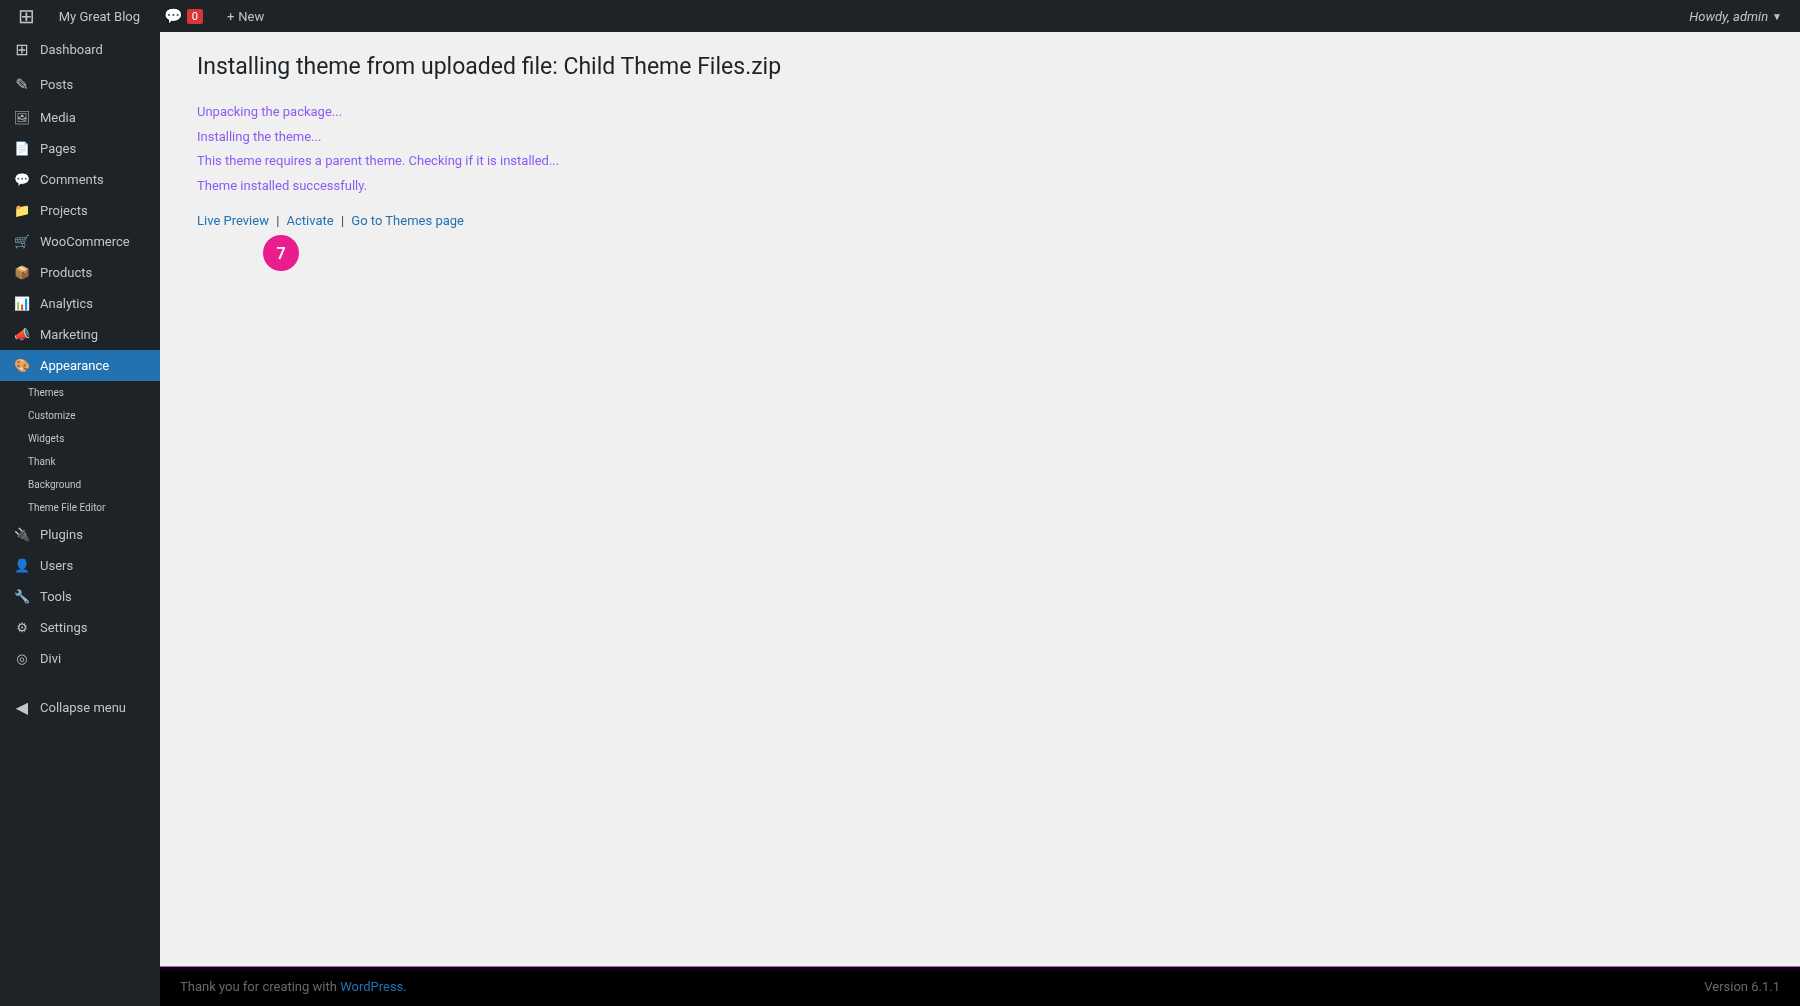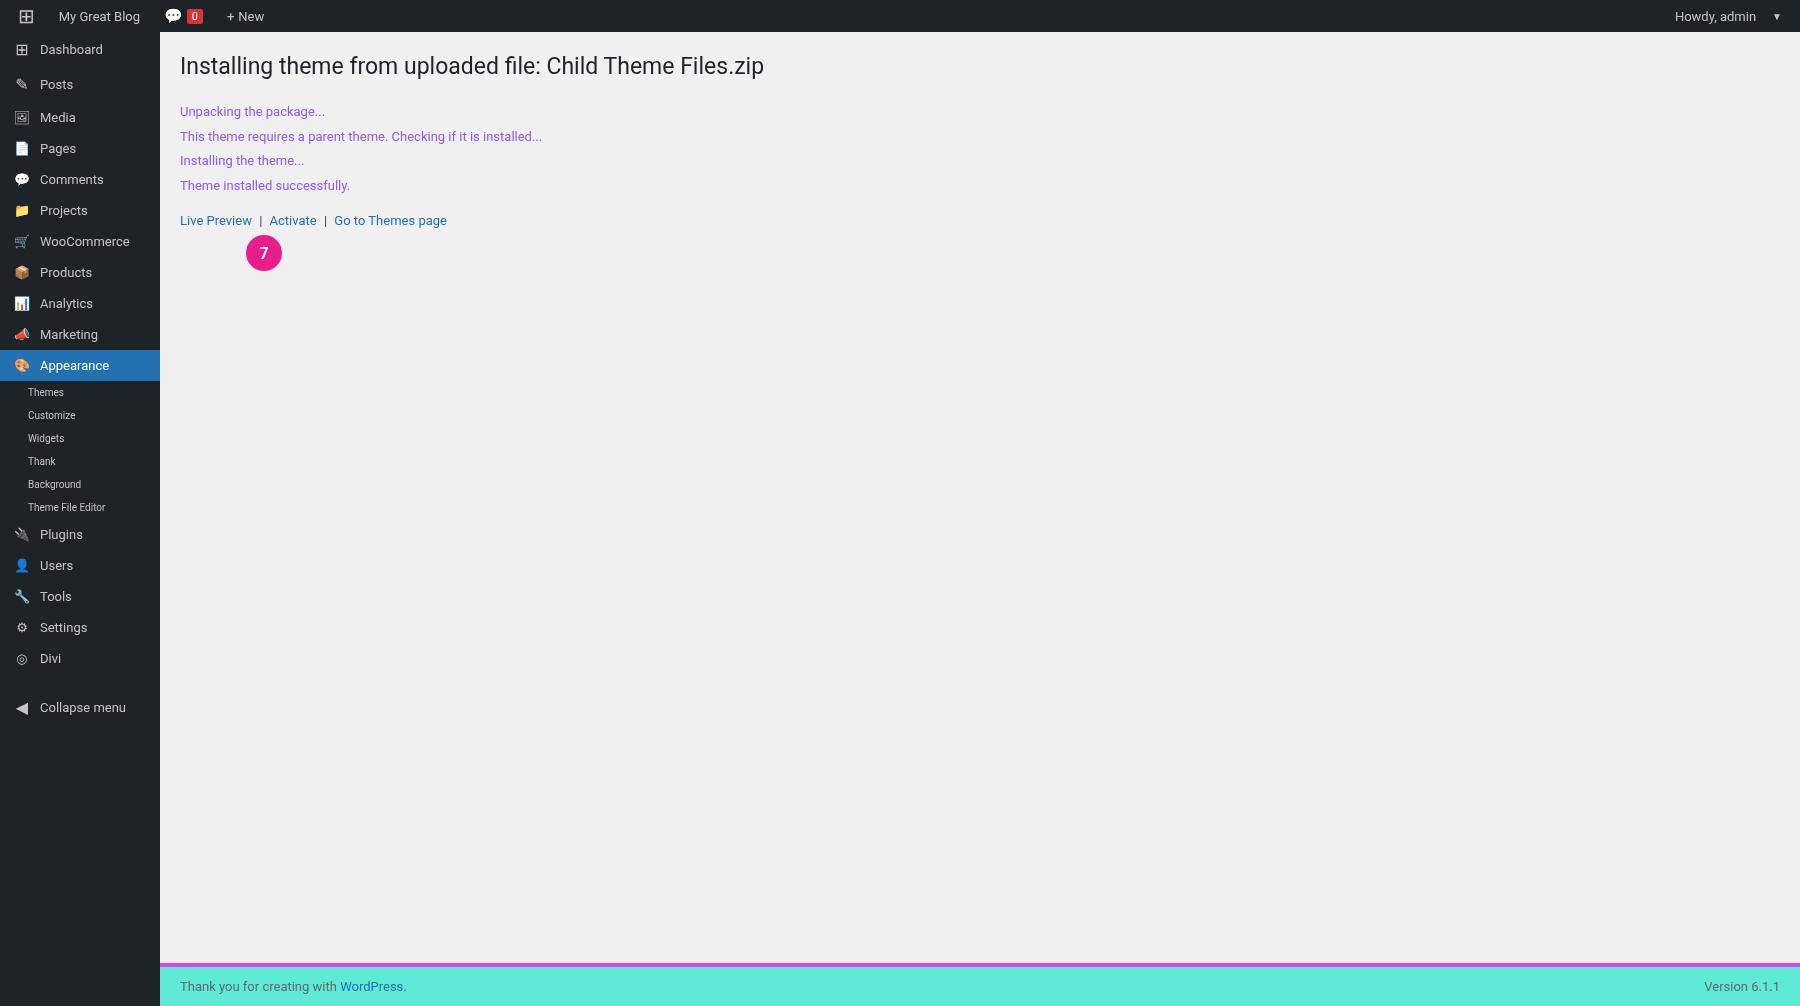--- a/index.html
+++ b/index.html
@@ -13,21 +13,21 @@
       display: flex;
       align-items: center;
       padding: 0 8px;
       flex-shrink: 0;
       z-index: 100;
     }
     .adminbar-left { display: flex; align-items: center; gap: 4px; flex: 1; }
     .adminbar-item { color: #c3c4c7; padding: 0 10px; font-size: 13px; cursor: pointer; display: flex; align-items: center; gap: 4px; height: 32px; }
     .adminbar-item .comment-count { background: #d63638; color: #fff; border-radius: 2px; padding: 1px 5px; font-size: 11px; }
     .adminbar-right { color: #c3c4c7; font-size: 13px; display: flex; align-items: center; gap: 4px; }
-    .adminbar-right .howdy { padding: 0 10px; cursor: pointer; display: flex; align-items: center; gap: 16px; }
+    .adminbar-right .howdy { padding: 0 10px; cursor: pointer; display: flex; align-items: center; gap: 4px; font-style: italic; }
     .dropdown-arrow { font-size: 10px; }
 
     
     .wp-body { display: flex; flex: 1; overflow: hidden; }
 
     
     #adminmenu {
       width: 160px;
       background: #1d2327;
       flex-shrink: 0;
@@ -64,20 +64,21 @@
       background: #f0f0f1;
       overflow-y: auto;
       padding: 0;
       display: flex;
       flex-direction: column;
     }
     .wrap {
       background: #f0f0f1;
       flex: 1;
       padding: 20px 20px 0 20px;
+      margin-left: 17px;
     }
     .page-title {
       font-size: 23px;
       font-weight: 400;
       color: #1d2327;
       margin-bottom: 20px;
       line-height: 1.3;
     }
     .install-log {
       margin-bottom: 16px;
@@ -115,23 +116,23 @@
       align-items: center;
       justify-content: center;
       color: #fff;
       font-size: 16px;
       font-weight: 600;
       z-index: 10;
     }
 
     
     #wpfooter {
-      background: #5eead4;
+      background: #000000;
       padding: 12px 20px;
-      border-top: 4px solid #d946ef;
+      border-top: 1px solid #d946ef;
       display: flex;
       justify-content: space-between;
       align-items: center;
       font-size: 13px;
       color: #646970;
       flex-shrink: 0;
     }
     #wpfooter a { color: #2271b1; text-decoration: none; }
 
     
@@ -263,24 +264,24 @@
 
   <div id="wpcontent">
     <div class="wrap">
       <h1 class="page-title">Installing theme from uploaded file: Child Theme Files.zip</h1>
 
       <div class="install-log">
         <p>
           <span>Unpacking the package...</span>
         </p>
         <p>
-          <span>This theme requires a parent theme. Checking if it is installed...</span>
+          <span>Installing the theme...</span>
         </p>
         <p>
-          <span>Installing the theme...</span>
+          <span>This theme requires a parent theme. Checking if it is installed...</span>
         </p>
         <p>
           <span>Theme installed successfully.</span>
         </p>
       </div>
 
       <div class="action-links">
         <a href="#">Live Preview</a>
         <span class="separator">|</span>
         <a href="#">Activate</a>

